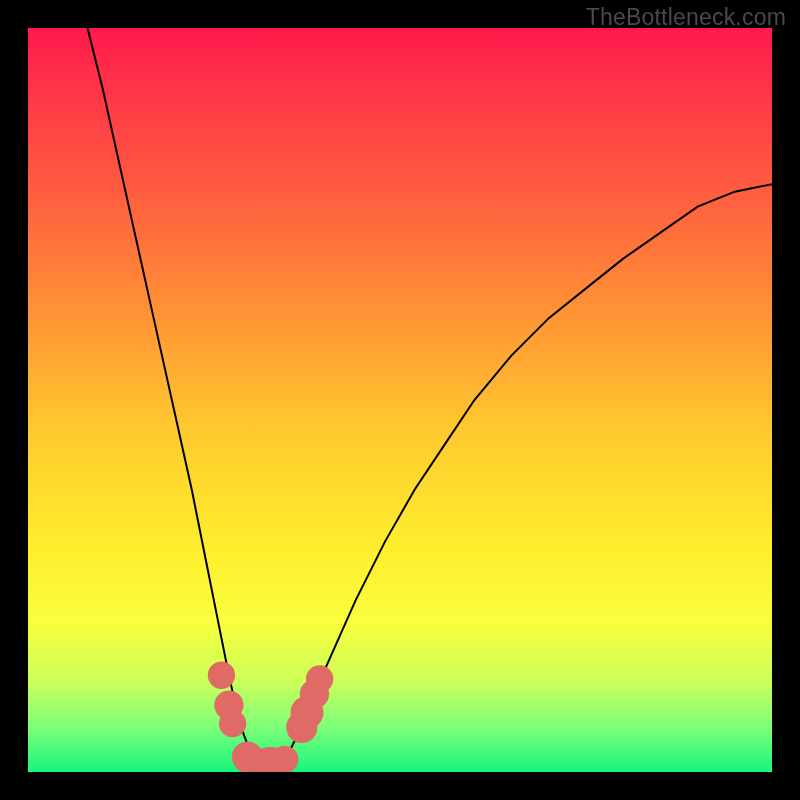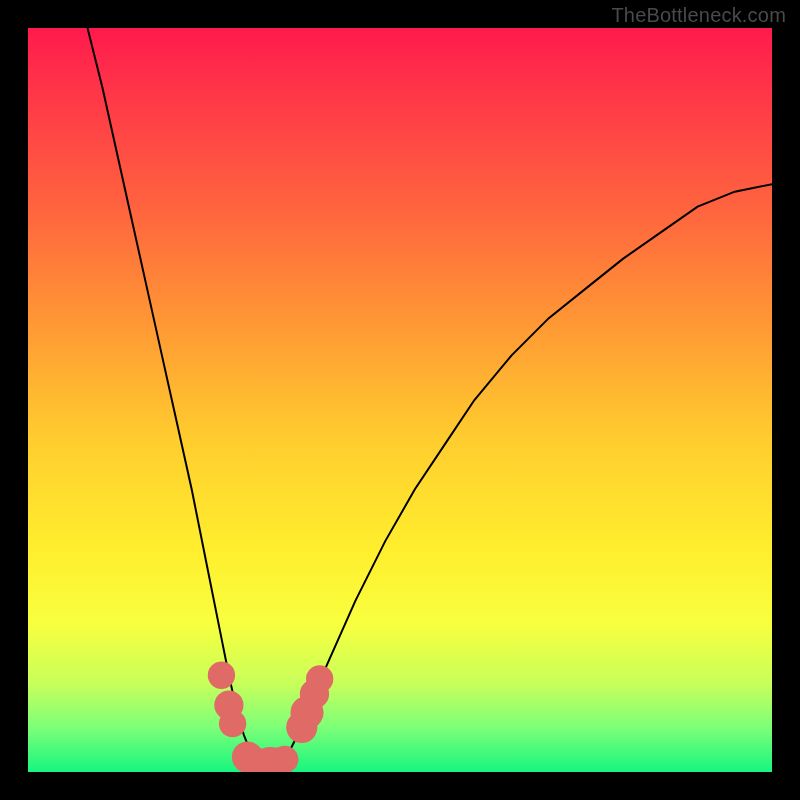--- a/index.html
+++ b/index.html
@@ -39,21 +39,21 @@
   .plot-area svg {
     display: block;
     width: 100%;
     height: 100%;
   }
   .watermark {
     position: absolute;
     top: 4px;
     right: 14px;
     color: #4a4a4a;
-    font-size: 20px;
+    font-size: 23px;
     font-weight: 500;
     letter-spacing: 0.2px;
     user-select: none;
   }
   .curve {
     fill: none;
     stroke: #000;
     stroke-width: 2;
   }
   .marker {

